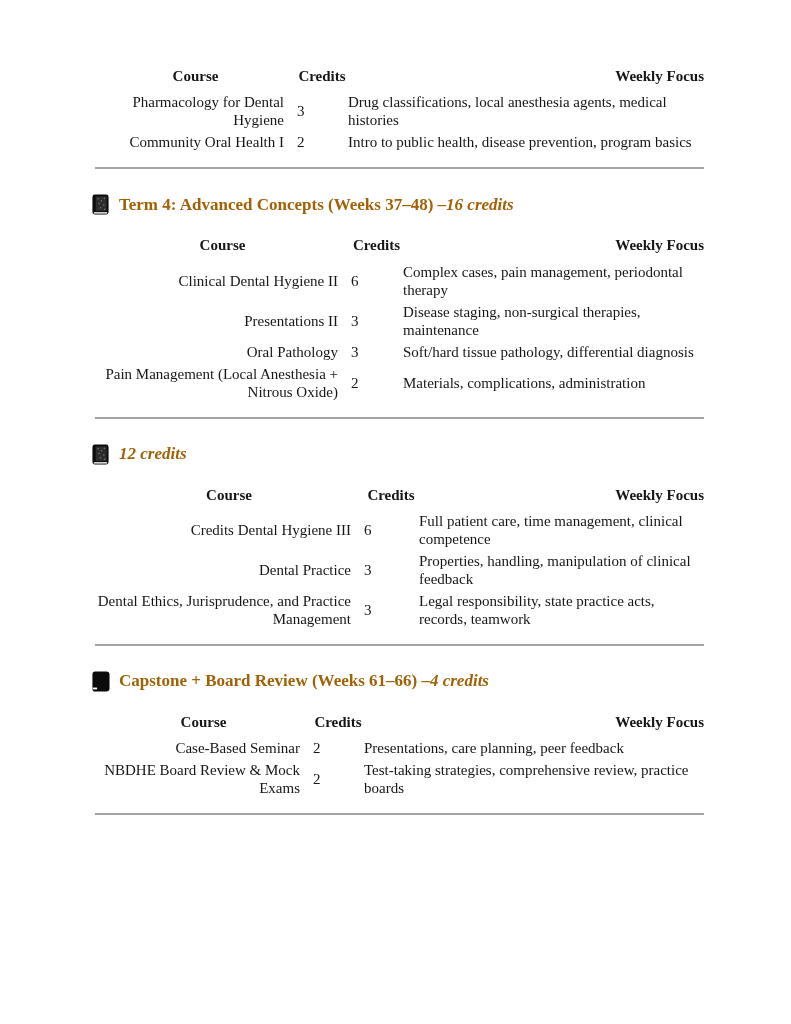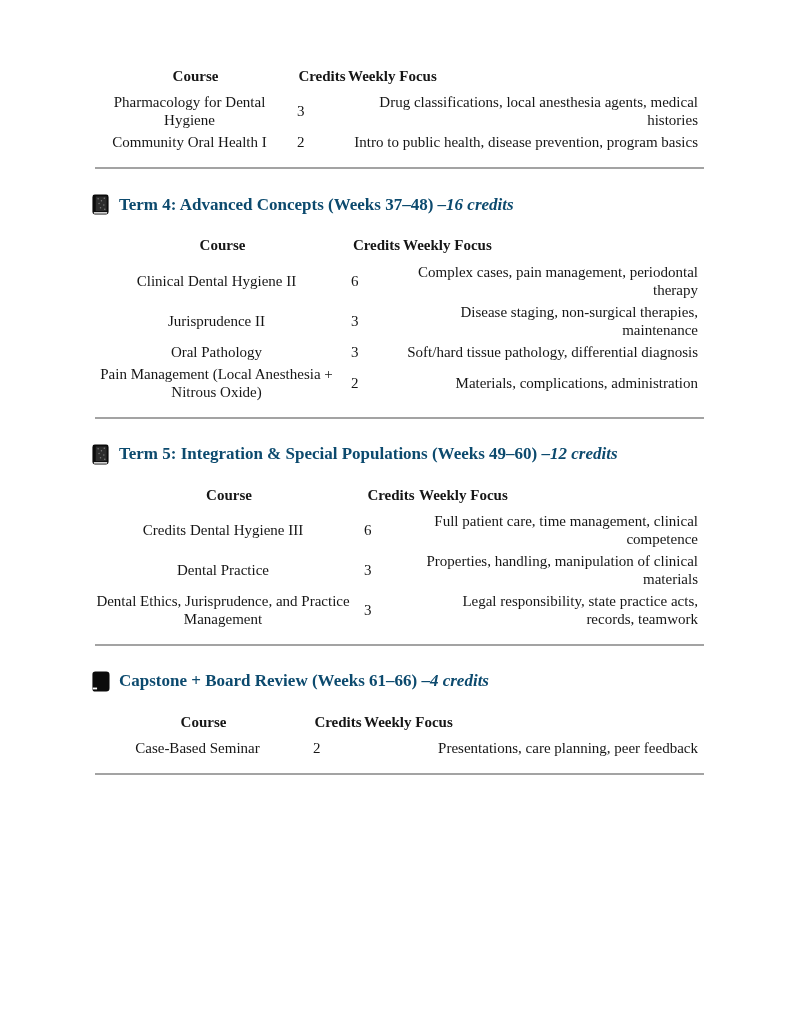--- a/index.html
+++ b/index.html
@@ -32,24 +32,24 @@
     line-height: 1.15;
   }
   td {
     font-size: 15px;
     line-height: 1.2;
     vertical-align: middle;
     padding: 2px 0;
   }
   .th-course { text-align: center; }
   .th-credits { text-align: center; }
-  .th-focus { text-align: left; margin-top: 34px; }
-  .td-course { text-align: center; padding-right: 12px; margin-left: 48px; }
+  .th-focus { text-align: right; margin-top: 34px; }
+  .td-course { text-align: right; padding-right: 12px; margin-left: 48px; }
   .td-credits { text-align: left; padding-left: 1px; }
-  .td-focus { text-align: right; padding-right: 6px; margin-top: 23px; }
+  .td-focus { text-align: left; padding-right: 6px; margin-top: 23px; }
 
   .t1 col.c-course { width: 201px; } .t1 col.c-credits { width: 52px; }
   .t2 col.c-course { width: 255px; } .t2 col.c-credits { width: 53px; }
   .t3 col.c-course { width: 268px; } .t3 col.c-credits { width: 56px; }
   .t4 col.c-course { width: 217px; } .t4 col.c-credits { width: 52px; }
 
   
   hr.section-divider {
     border: none;
     border-top: 2px solid #a3a3a3;
@@ -57,21 +57,21 @@
   }
 
   
   h2.section-heading {
     display: flex;
     align-items: center;
     font-size: 17px;
     font-weight: bold;
     margin: 25px 0 20px -4px;
     line-height: 1.2;
-    color: #0c4a6e;
+    color: #a16207;
   }
   h2.section-heading .h-icon {
     width: 19px;
     height: 21px;
     margin-right: 9px;
     flex: none;
   }
   h2.section-heading em {
     font-style: italic;
     font-weight: bold;
@@ -144,21 +144,21 @@
           <th class="th-focus">Weekly Focus</th>
         </tr>
       </thead>
       <tbody>
         <tr>
           <td class="td-course">Clinical Dental Hygiene II</td>
           <td class="td-credits">6</td>
           <td class="td-focus">Complex cases, pain management, periodontal therapy</td>
         </tr>
         <tr>
-          <td class="td-course">Jurisprudence II</td>
+          <td class="td-course">Presentations II</td>
           <td class="td-credits">3</td>
           <td class="td-focus">Disease staging, non-surgical therapies, maintenance</td>
         </tr>
         <tr>
           <td class="td-course">Oral Pathology</td>
           <td class="td-credits">3</td>
           <td class="td-focus">Soft/hard tissue pathology, differential diagnosis</td>
         </tr>
         <tr>
           <td class="td-course">Pain Management (Local Anesthesia + Nitrous Oxide)</td>
@@ -179,21 +179,20 @@
           <circle r="0.8" cx="7.5" cy="5"></circle>
             <circle r="0.8" cx="11" cy="7"></circle>
           <circle r="0.8" cx="14" cy="4.5"></circle>
             <circle r="0.8" cx="8.5" cy="10"></circle>
           <circle r="0.8" cx="13.5" cy="11.5"></circle>
             <circle r="0.8" cx="10" cy="14.5"></circle>
           <circle r="0.8" cx="14.5" cy="16"></circle>
         </g>
         <rect x="3" y="19" width="14" height="1.6" fill="#ffffff" opacity="0.9"></rect>
       </svg>
-      <span>Term 5: Integration &amp; Special Populations (Weeks 49–60) – </span>
         <em>12 credits</em>
     </h2>
     <table class="course-table t3">
       <colgroup>
           <col class="c-course">
           <col class="c-credits">
           <col class="c-focus">
         </colgroup>
       <thead>
         <tr>
@@ -204,21 +203,21 @@
       </thead>
       <tbody>
         <tr>
           <td class="td-course">Credits Dental Hygiene III</td>
           <td class="td-credits">6</td>
           <td class="td-focus">Full patient care, time management, clinical competence</td>
         </tr>
         <tr>
           <td class="td-course">Dental Practice</td>
           <td class="td-credits">3</td>
-          <td class="td-focus">Properties, handling, manipulation of clinical materials</td>
+          <td class="td-focus">Properties, handling, manipulation of clinical feedback</td>
         </tr>
         <tr>
           <td class="td-course">Dental Ethics, Jurisprudence, and Practice Management</td>
           <td class="td-credits">3</td>
           <td class="td-focus">Legal responsibility, state practice acts, records, teamwork</td>
         </tr>
       </tbody>
     </table>
     <hr class="section-divider">
   </section>
@@ -244,18 +243,23 @@
           <th class="th-credits">Credits</th>
           <th class="th-focus">Weekly Focus</th>
         </tr>
       </thead>
       <tbody>
         <tr>
           <td class="td-course">Case-Based Seminar</td>
           <td class="td-credits">2</td>
           <td class="td-focus">Presentations, care planning, peer feedback</td>
         </tr>
+        <tr>
+          <td class="td-course">NBDHE Board Review &amp; Mock Exams</td>
+          <td class="td-credits">2</td>
+          <td class="td-focus">Test-taking strategies, comprehensive review, practice boards</td>
+        </tr>
       </tbody>
     </table>
     <hr class="section-divider">
   </section>
 
 </div>
 
 </body></html>

